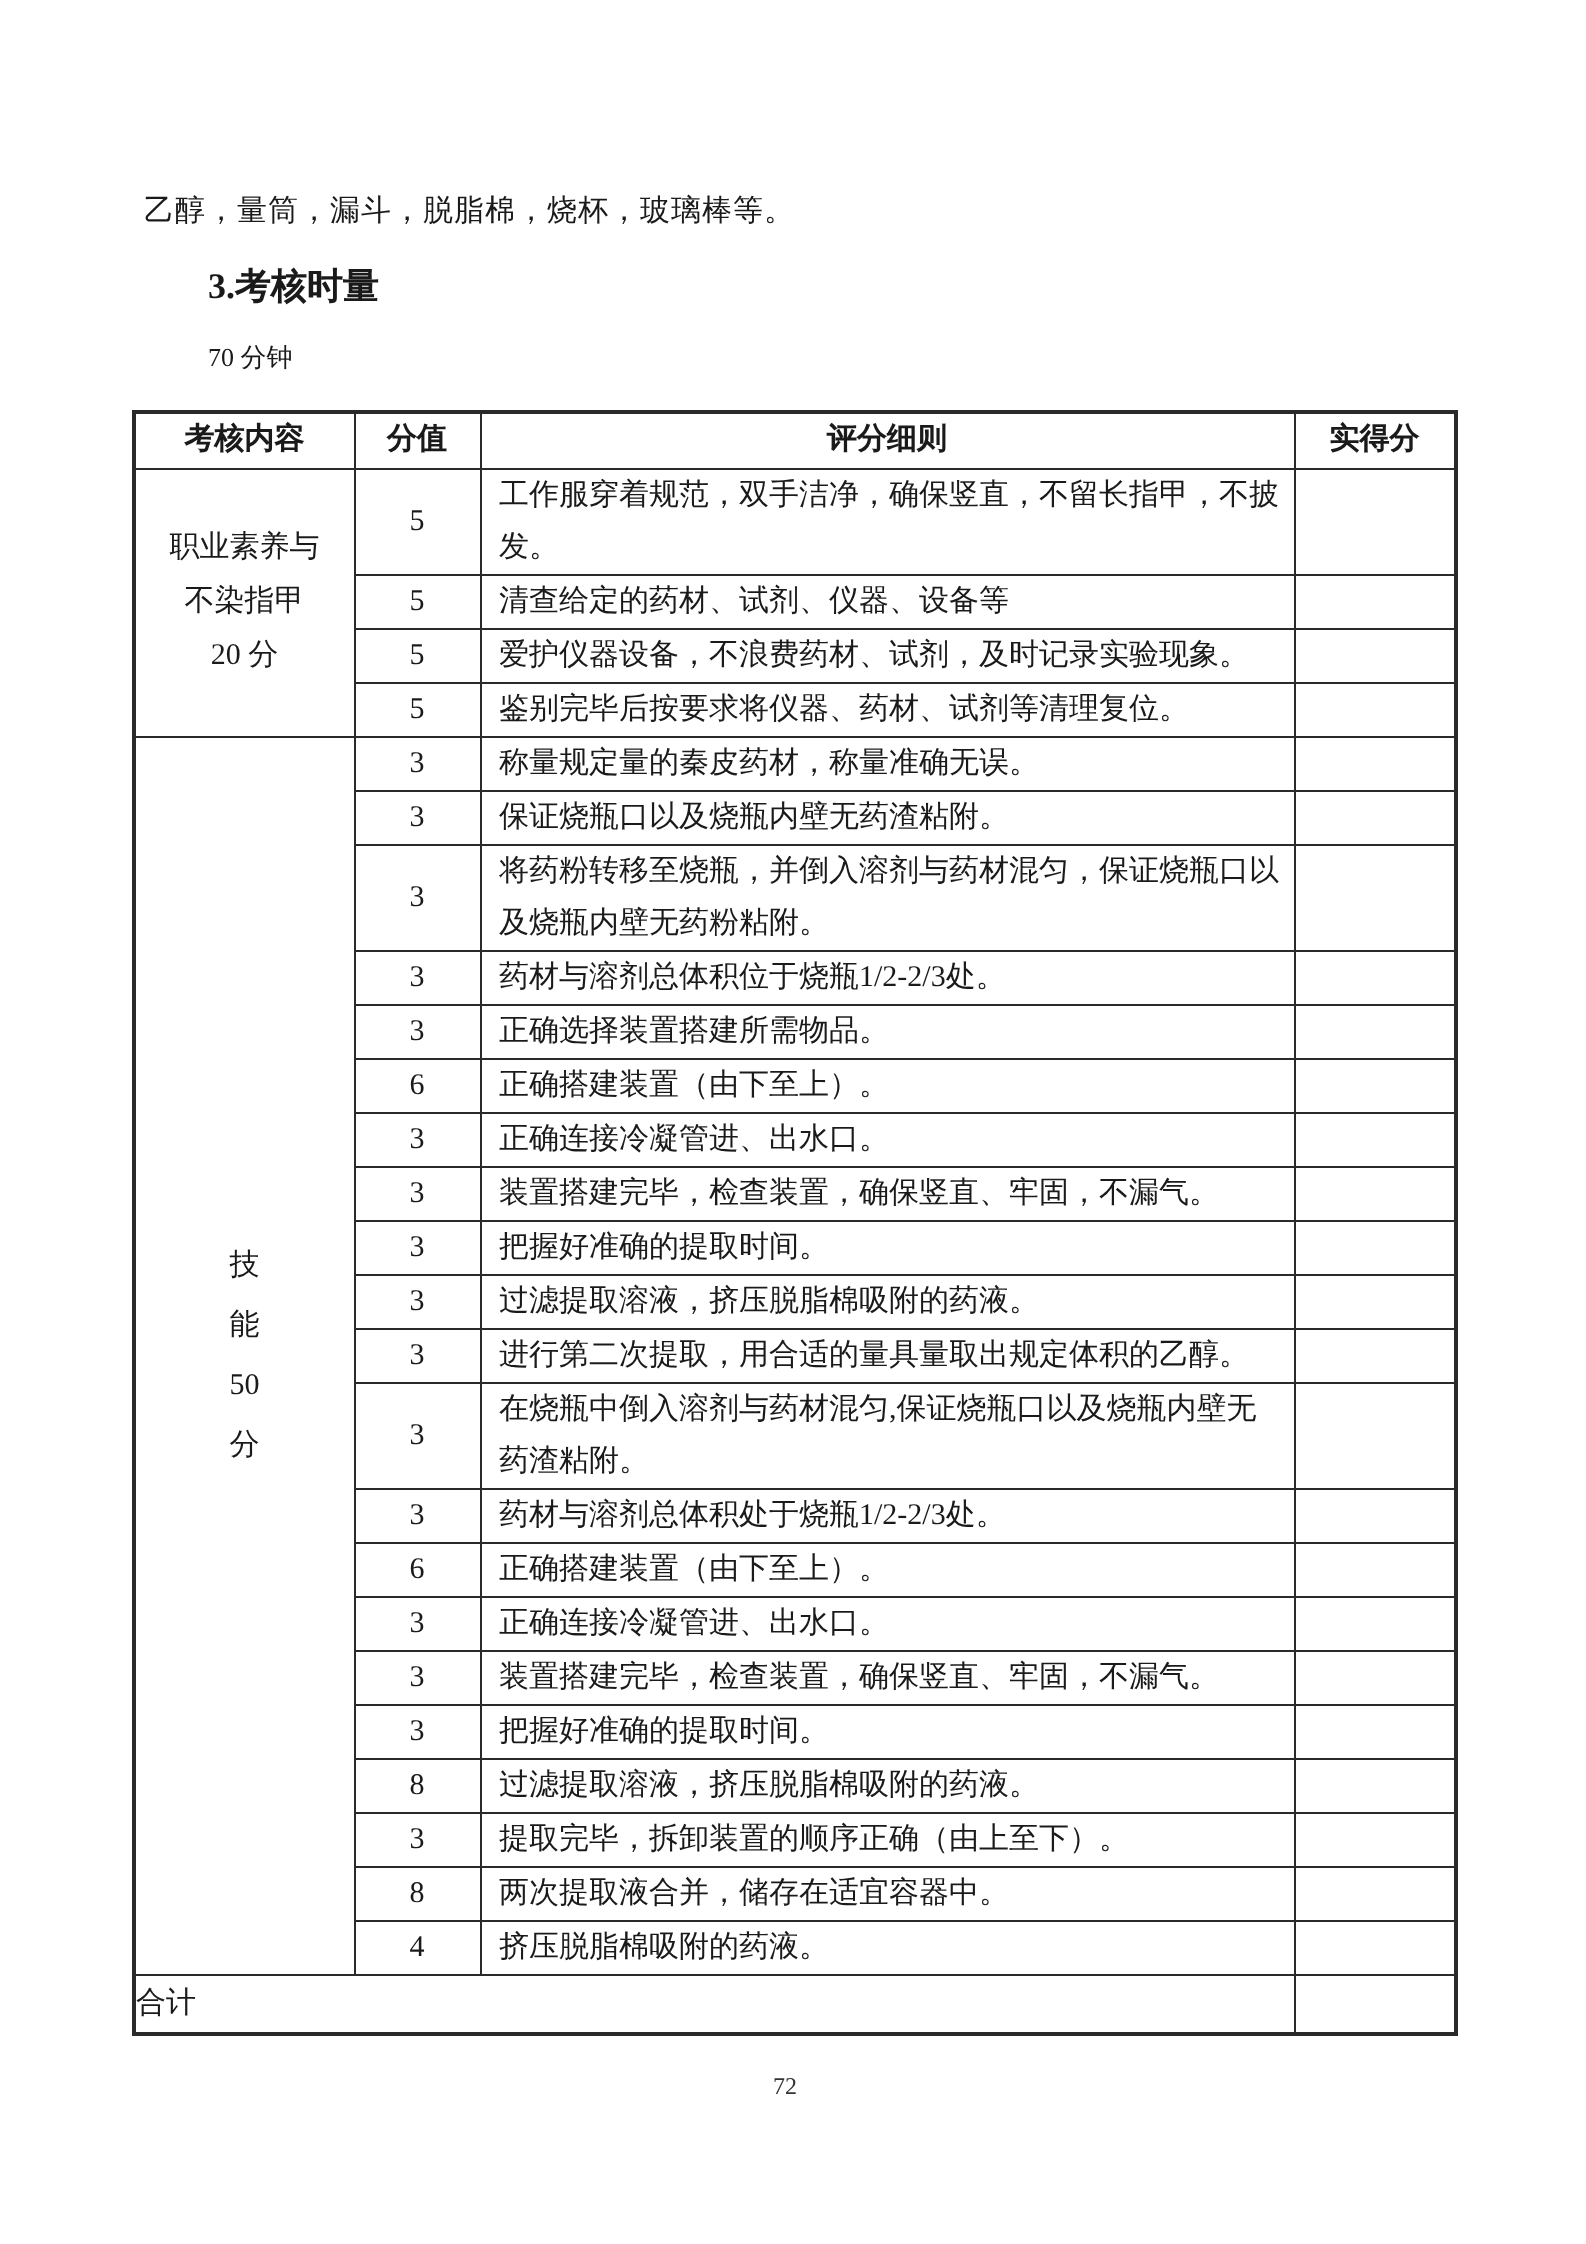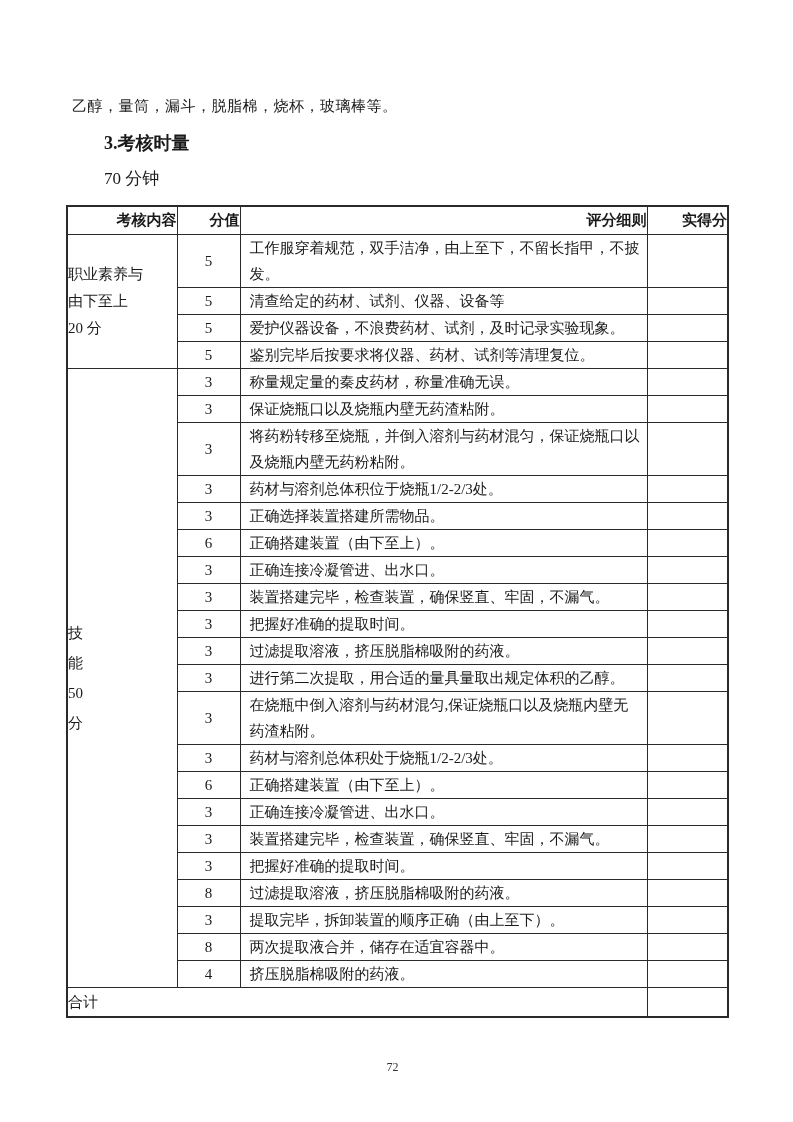--- a/index.html
+++ b/index.html
@@ -26,45 +26,46 @@
     letter-spacing: 0.5px;
   }
   .heading {
     margin: 0 0 16px 38px;
     font-size: 18px;
     font-weight: bold;
     line-height: 20px;
   }
   .body-line {
     margin: 0 0 16px 38px;
-    font-size: 17px;
+    font-size: 13px;
     line-height: 20px;
   }
   .heading.last { margin-bottom: 6px; }
 
   table.rubric {
     width: 661px;
     border-collapse: collapse;
     table-layout: fixed;
     border: 2px solid #2a2a2a;
     font-size: 15px;
   }
   table.rubric th, table.rubric td {
     border: 1px solid #2a2a2a;
     vertical-align: middle;
   }
   table.rubric th {
     height: 28px;
     font-size: 15px;
     font-weight: bold;
-    text-align: right;
+    text-align: center;
     line-height: 26px;
     margin-left: 24px;
   }
   td.cat-cell {
+    text-align: center;
     line-height: 27px;
     font-size: 15px;
   }
   td.cat-cell.skill { line-height: 30px; }
   td.score-cell {
     text-align: center;
     height: 26px;
     line-height: 26px;
   }
   td.detail-cell {
@@ -80,21 +81,20 @@
     line-height: 28px;
   }
   .page-number {
     position: absolute;
     top: 1036px;
     left: 0;
     width: 100%;
     text-align: center;
     font-size: 12px;
     color: #333333;
-    margin-top: 24px;
   }
 </style>
 </head>
 <body>
 
 <div class="page">
   <div class="content">
     <p class="intro">乙醇，量筒，漏斗，脱脂棉，烧杯，玻璃棒等。</p>
     <p class="heading">3.考核时量</p>
     <p class="body-line">70 分钟</p>
@@ -111,25 +111,25 @@
           <th>考核内容</th>
           <th>分值</th>
           <th>评分细则</th>
           <th>实得分</th>
         </tr>
       </thead>
       <tbody id="rubric-body">
           <tr>
             <td rowspan="4" class="cat-cell">
               <div>职业素养与</div>
-              <div>由下至上</div>
+              <div>不染指甲</div>
               <div>20 分</div>
             </td>
             <td class="score-cell">5</td>
-            <td class="detail-cell">工作服穿着规范，双手洁净，由上至下，不留长指甲，不披发。</td>
+            <td class="detail-cell">工作服穿着规范，双手洁净，确保竖直，不留长指甲，不披发。</td>
             <td class="earned-cell"></td>
           </tr>
           <tr>
             <td class="score-cell">5</td>
             <td class="detail-cell">清查给定的药材、试剂、仪器、设备等</td>
             <td class="earned-cell"></td>
           </tr>
           <tr>
             <td class="score-cell">5</td>
             <td class="detail-cell">爱护仪器设备，不浪费药材、试剂，及时记录实验现象。</td>

